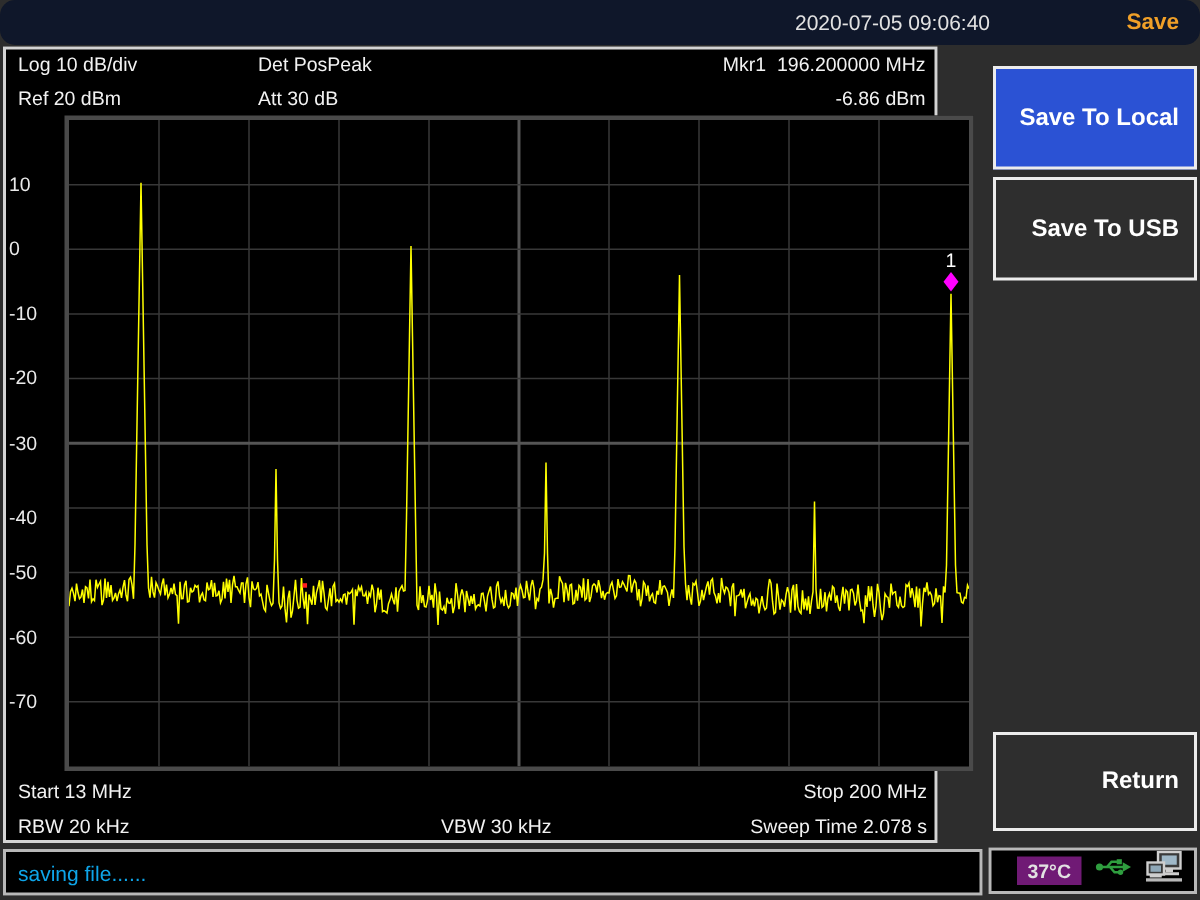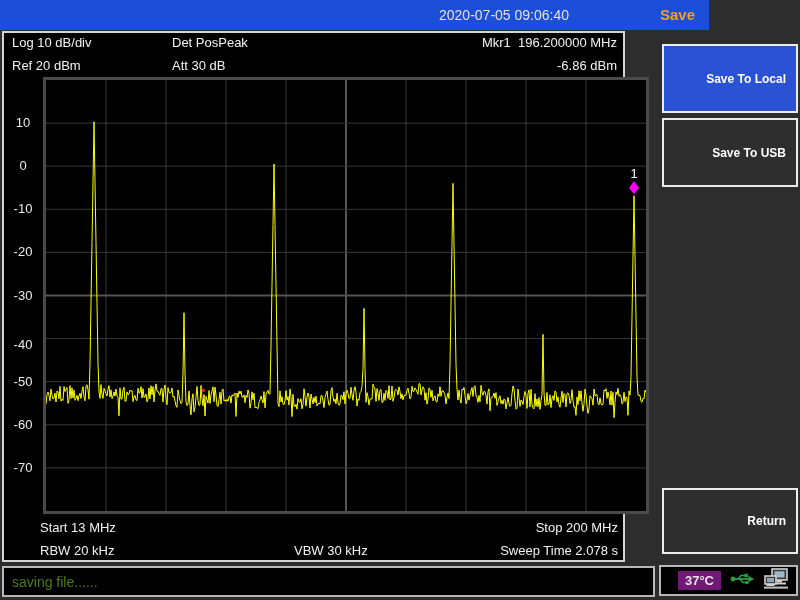--- a/index.html
+++ b/index.html
@@ -5,21 +5,21 @@
   html,body{margin:0;padding:0;}
   body{
     width:800px;height:600px;position:relative;overflow:hidden;
     background:#2d2d2d;
     font-family:"Liberation Sans", sans-serif;
     -webkit-font-smoothing:antialiased;
   }
   *{box-sizing:border-box;}
 
   
-  .topbar{position:absolute;left:0;top:0;width:709px;height:30px;background:#1d4ed8;}
+  .topbar{position:absolute;left:0;top:0;width:800px;height:30px;background:#0f172a;border-radius:10px;}
   .topbar .datetime{
     position:absolute;right:140px;top:7px;color:#e2e2e2;font-size:14px;
   }
   .topbar .menu-title{
     position:absolute;right:14px;top:6px;color:#f0a028;font-size:15px;font-weight:bold;
   }
 
   
   .main-display{
     position:absolute;left:2px;top:31px;width:623px;height:531px;
@@ -27,44 +27,44 @@
   }
   .hd{position:absolute;color:#f2f2f2;font-size:13px;line-height:16px;white-space:pre;}
   .hd.r1{top:2px;}  .hd.r2{top:25px;}
   .hd.c1{left:8px;} .hd.c2{left:168px;text-align:right;} .hd.cr{right:6px;text-align:right;}
 
   .plot{
     position:absolute;left:39px;top:44px;width:606px;height:437px;
     border:3px solid #4a4a4a;background:#000;
   }
   .ylabels span{
-    position:absolute;width:34px;text-align:center;color:#eaeaea;font-size:13px;line-height:16px;
+    position:absolute;width:34px;text-align:left;color:#eaeaea;font-size:13px;line-height:16px;
   }
 
   .ft{position:absolute;color:#f2f2f2;font-size:13px;line-height:16px;white-space:pre;}
   .ft.r1{top:487px;} .ft.r2{top:510px;}
-  .ft.c1{left:8px;margin-left:28px;} .ft.cm{left:290px;} .ft.cr{right:5px;text-align:right;}
+  .ft.c1{left:8px;} .ft.cm{left:290px;} .ft.cr{right:5px;text-align:right;}
 
   
   .softkey{
     position:absolute;left:662px;width:136px;height:69px;
     background:#2e2e2e;border:2px solid #ececec;color:#fff;
-    font-size:12px;font-weight:bold;text-align:right;
+    font-size:16px;font-weight:bold;text-align:right;
     display:flex;align-items:center;justify-content:flex-end;
     padding-right:10px;cursor:pointer;
   }
   .softkey.active{background:#2b52d4;}
   .sk1{top:44px;} .sk2{top:118px;} .sk3{top:488px;height:66px;}
 
   
   .statusbar-left{
     position:absolute;left:2px;top:566px;width:653px;height:31px;
     background:#000;border:2px solid #b8b8b8;
     display:flex;align-items:center;padding-left:8px;
-    color:#4d7c0f;font-size:14px;
+    color:#0ea5e9;font-size:14px;
   }
   .statusbar-right{
     position:absolute;left:659px;top:565px;width:139px;height:31px;
     background:#000;border:2px solid #b8b8b8;
     display:flex;align-items:center;justify-content:flex-end;gap:9px;padding-right:7px;
   }
   .temp-badge{
     background:#701a75;color:#e2e2e2;font-size:13px;padding:2px 7px;line-height:15px;font-weight:bold;
   }
 </style>

